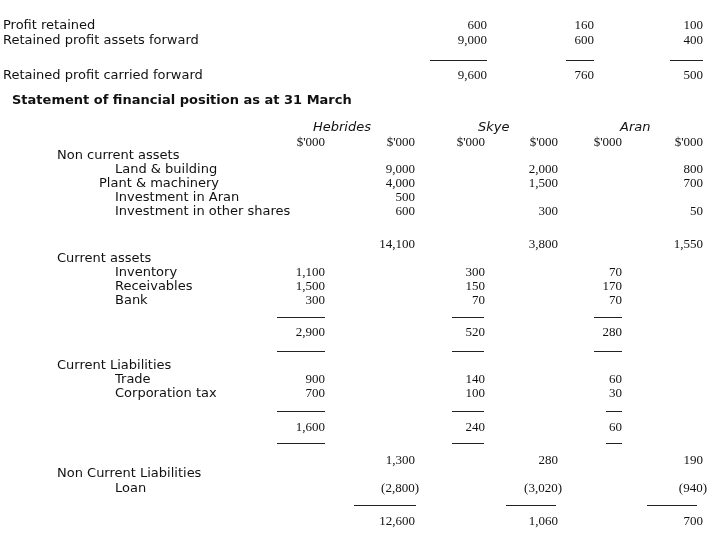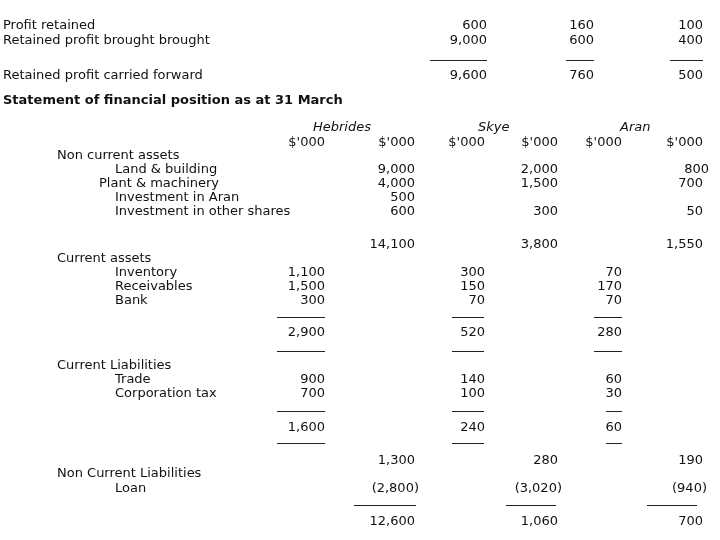--- a/index.html
+++ b/index.html
@@ -2,66 +2,66 @@
 <html><head>
 <meta charset="utf-8">
 <style>
   html, body { margin:0; padding:0; }
   body {
     width:720px; height:540px; background:#ffffff; color:#111;
     font-family:"DejaVu Sans", sans-serif; font-size:13px;
     position:relative; overflow:hidden;
   }
   .t { position:absolute; white-space:nowrap; line-height:14px; }
-  .r { text-align:center; }
+  .r { text-align:center;font-family:Liberation Serif, serif; }
   .bold { font-weight:bold; }
   .it { font-style:italic; }
   .rule { position:absolute; height:1px; background:#222; }
 </style>
 </head>
 <body>
 
 <div class="t" style="left:3px;top:18px;">Profit retained</div>
 <div class="t r" style="right:233px;top:18px;">600</div>
 <div class="t r" style="right:126px;top:18px;">160</div>
 <div class="t r" style="right:17px;top:18px;">100</div>
 
-<div class="t" style="left:3px;top:33px;">Retained profit brought brought</div>
+<div class="t" style="left:3px;top:33px;">Retained profit assets forward</div>
 <div class="t r" style="right:233px;top:33px;">9,000</div>
 <div class="t r" style="right:126px;top:33px;">600</div>
 <div class="t r" style="right:17px;top:33px;">400</div>
 
 <div class="rule" style="left:430px;width:57px;top:60px;"></div>
 <div class="rule" style="left:566px;width:28px;top:60px;"></div>
 <div class="rule" style="left:670px;width:33px;top:60px;"></div>
 
 <div class="t" style="left:3px;top:68px;">Retained profit carried forward</div>
 <div class="t r" style="right:233px;top:68px;">9,600</div>
 <div class="t r" style="right:126px;top:68px;">760</div>
 <div class="t r" style="right:17px;top:68px;">500</div>
 
-<div class="t bold" style="left:3px;top:93px;">Statement of financial position as at 31 March</div>
+<div class="t bold" style="left:12px;top:93px;">Statement of financial position as at 31 March</div>
 
 <div class="t it" style="left:313px;top:120px;">Hebrides</div>
 <div class="t it" style="left:478px;top:120px;">Skye</div>
 <div class="t it" style="left:620px;top:120px;">Aran</div>
 
 <div class="t r" style="right:395px;top:135px;">$'000</div>
 <div class="t r" style="right:305px;top:135px;">$'000</div>
 <div class="t r" style="right:235px;top:135px;">$'000</div>
 <div class="t r" style="right:162px;top:135px;">$'000</div>
 <div class="t r" style="right:98px;top:135px;">$'000</div>
 <div class="t r" style="right:17px;top:135px;">$'000</div>
 
 <div class="t" style="left:57px;top:148px;">Non current assets</div>
 
 <div class="t" style="left:115px;top:162px;text-align:right;">Land &amp; building</div>
 <div class="t r" style="right:305px;top:162px;">9,000</div>
 <div class="t r" style="right:162px;top:162px;">2,000</div>
-<div class="t r" style="right:11px;top:162px;">800</div>
+<div class="t r" style="right:17px;top:162px;">800</div>
 
 <div class="t" style="left:99px;top:176px;">Plant &amp; machinery</div>
 <div class="t r" style="right:305px;top:176px;">4,000</div>
 <div class="t r" style="right:162px;top:176px;">1,500</div>
 <div class="t r" style="right:17px;top:176px;">700</div>
 
 <div class="t" style="left:115px;top:190px;">Investment in Aran</div>
 <div class="t r" style="right:305px;top:190px;">500</div>
 
 <div class="t" style="left:115px;top:204px;">Investment in other shares</div>

